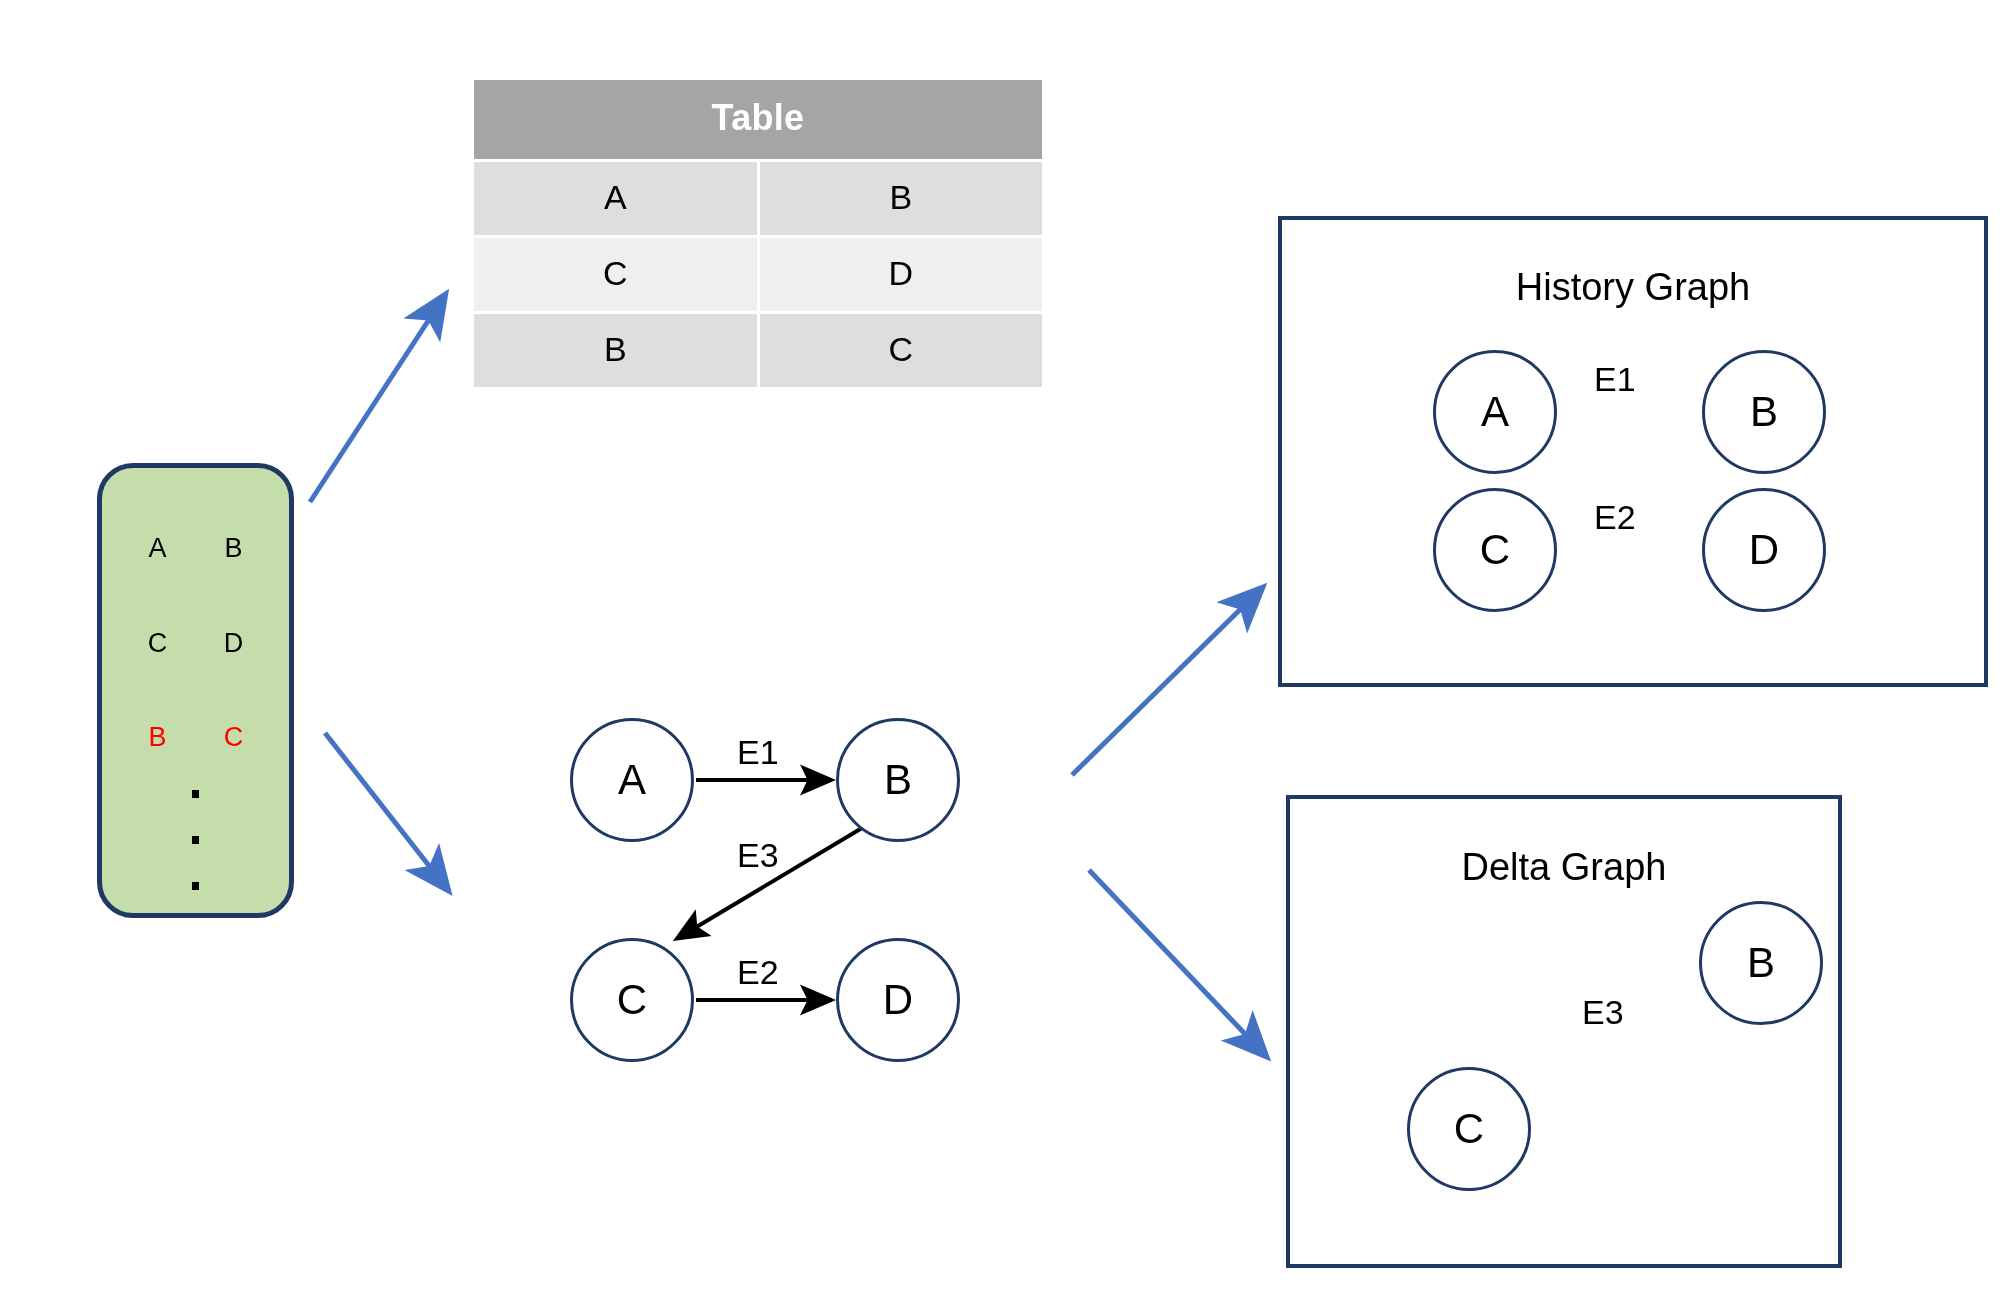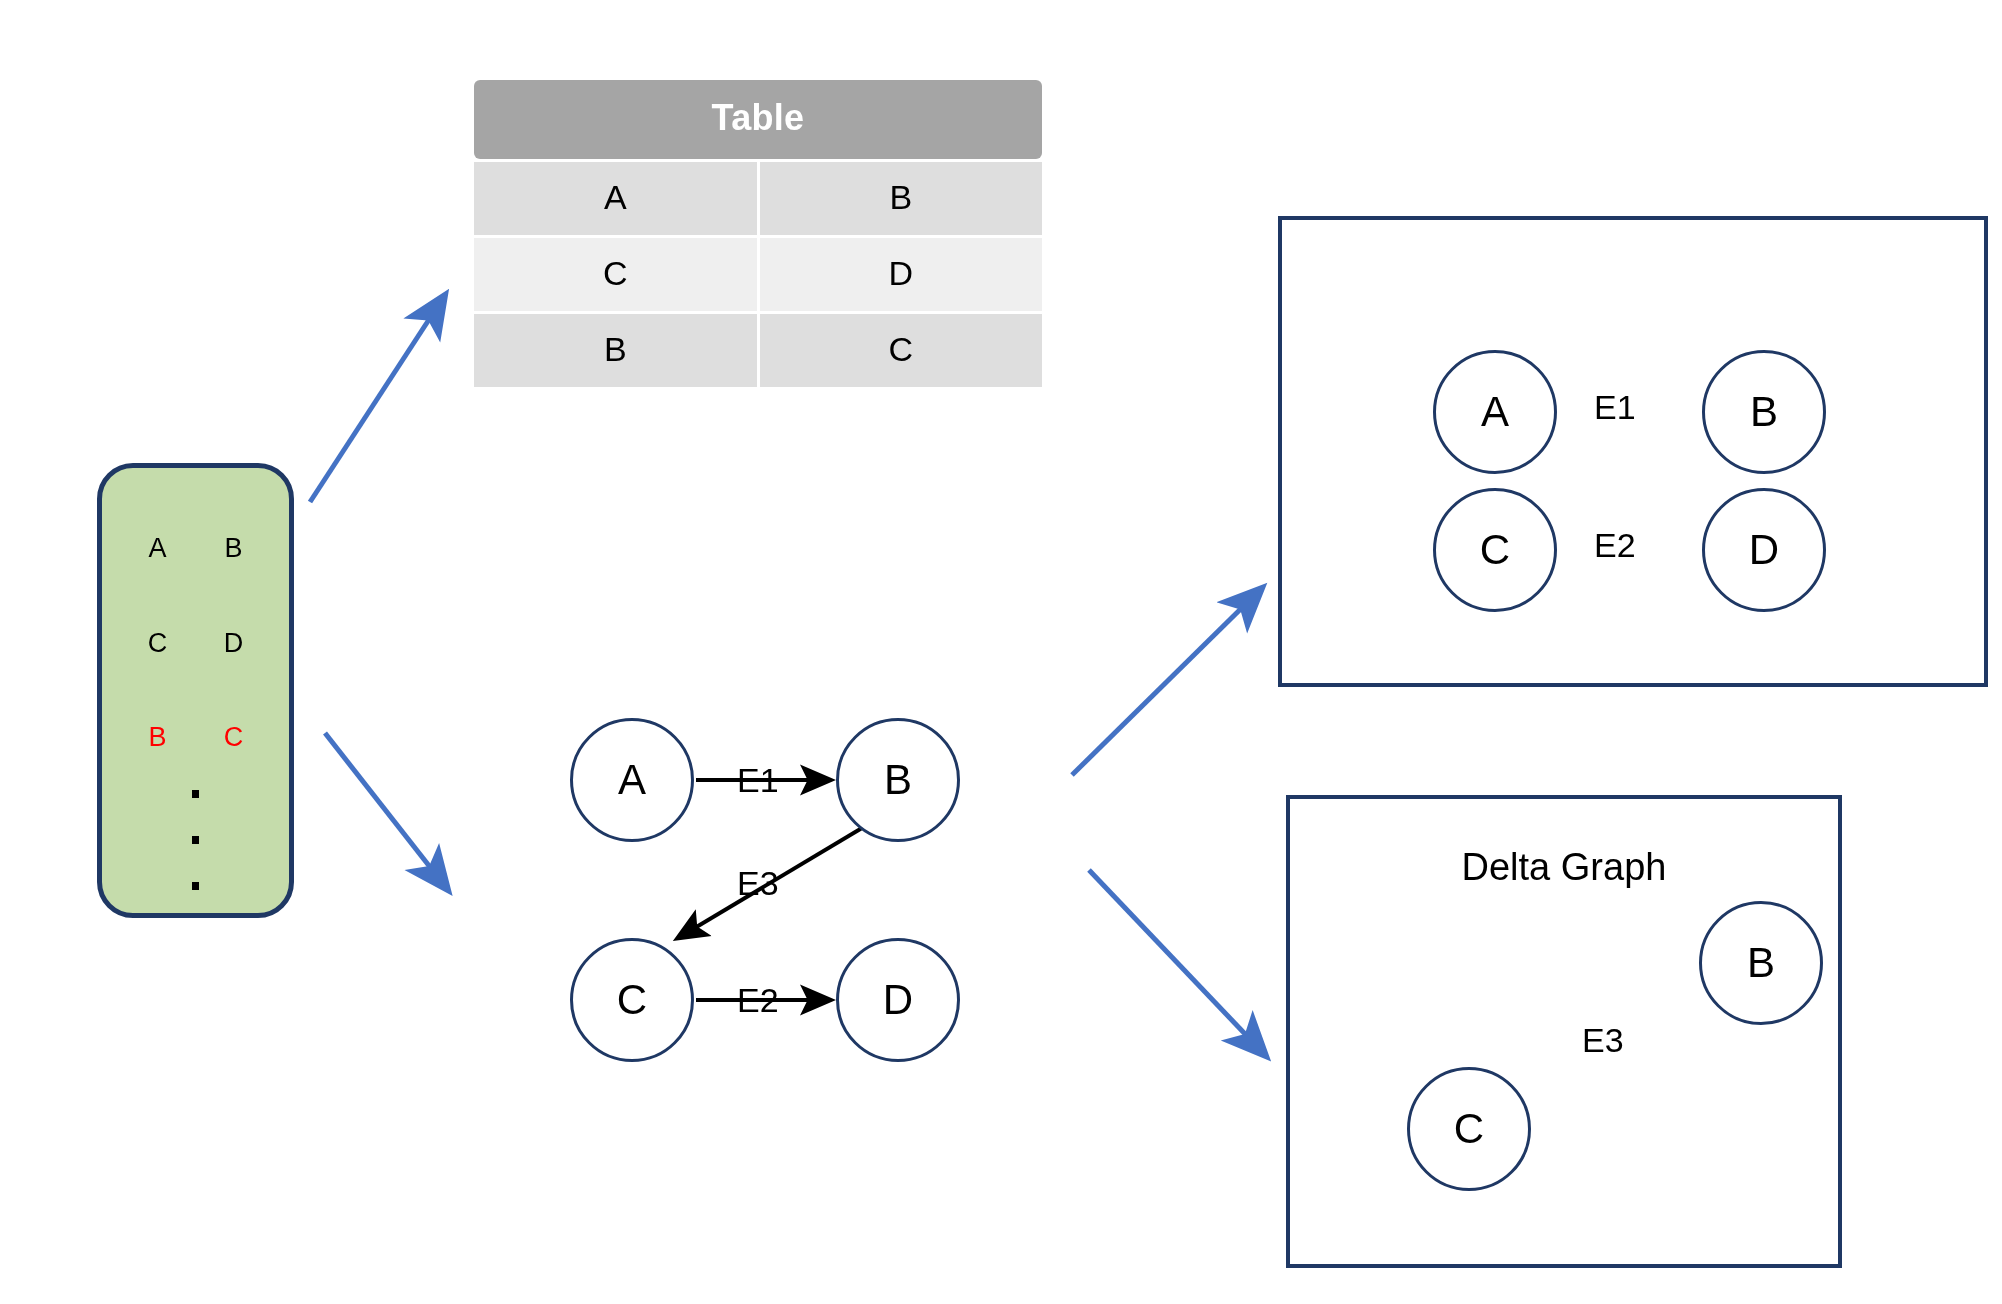--- a/index.html
+++ b/index.html
@@ -88,21 +88,20 @@
     width: 568px;
   }
   .tbl-header {
     background: #A5A5A5;
     color: #ffffff;
     font-size: 36px;
     font-weight: bold;
     text-align: center;
     padding: 17px 0 20px 0;
     letter-spacing: 0.3px;
-    border-radius: 6px;
   }
   .tbl-row {
     display: flex;
     margin-top: 3px;
   }
   .tbl-cell {
     flex: 1 1 50%;
     text-align: center;
     font-size: 34px;
     color: #000000;
@@ -141,21 +140,20 @@
   #mid-node-b { left: 836px; top: 718px; }
   #mid-node-c { left: 570px; top: 938px; }
   #mid-node-d { left: 836px; top: 938px; }
 
   .edge-label {
     position: absolute;
     font-size: 34px;
     color: #000000;
     line-height: 1;
     white-space: nowrap;
-    margin-top: 28px;
   }
   #mid-label-e1 { left: 737px; top: 735px; }
   #mid-label-e3 { left: 737px; top: 838px; }
   #mid-label-e2 { left: 737px; top: 955px; }
 
   
   .panel-box {
     position: absolute;
     border: 4px solid #1F3864;
     background: #ffffff;
@@ -272,20 +270,21 @@
     <div class="node mid" id="mid-node-a">A</div>
     <div class="node mid" id="mid-node-b">B</div>
     <div class="node mid" id="mid-node-c">C</div>
     <div class="node mid" id="mid-node-d">D</div>
     <div class="edge-label" id="mid-label-e1">E1</div>
     <div class="edge-label" id="mid-label-e3">E3</div>
     <div class="edge-label" id="mid-label-e2">E2</div>
   </div>
 
   <div class="panel-box" id="history-panel">
+    <div class="panel-title" id="history-title">History Graph</div>
     <div class="node panel" id="hist-node-a">A</div>
     <div class="node panel" id="hist-node-b">B</div>
     <div class="node panel" id="hist-node-c">C</div>
     <div class="node panel" id="hist-node-d">D</div>
     <div class="edge-label" id="hist-label-e1">E1</div>
     <div class="edge-label" id="hist-label-e2">E2</div>
   </div>
 
   <div class="panel-box" id="delta-panel">
     <div class="panel-title" id="delta-title">Delta Graph</div>

